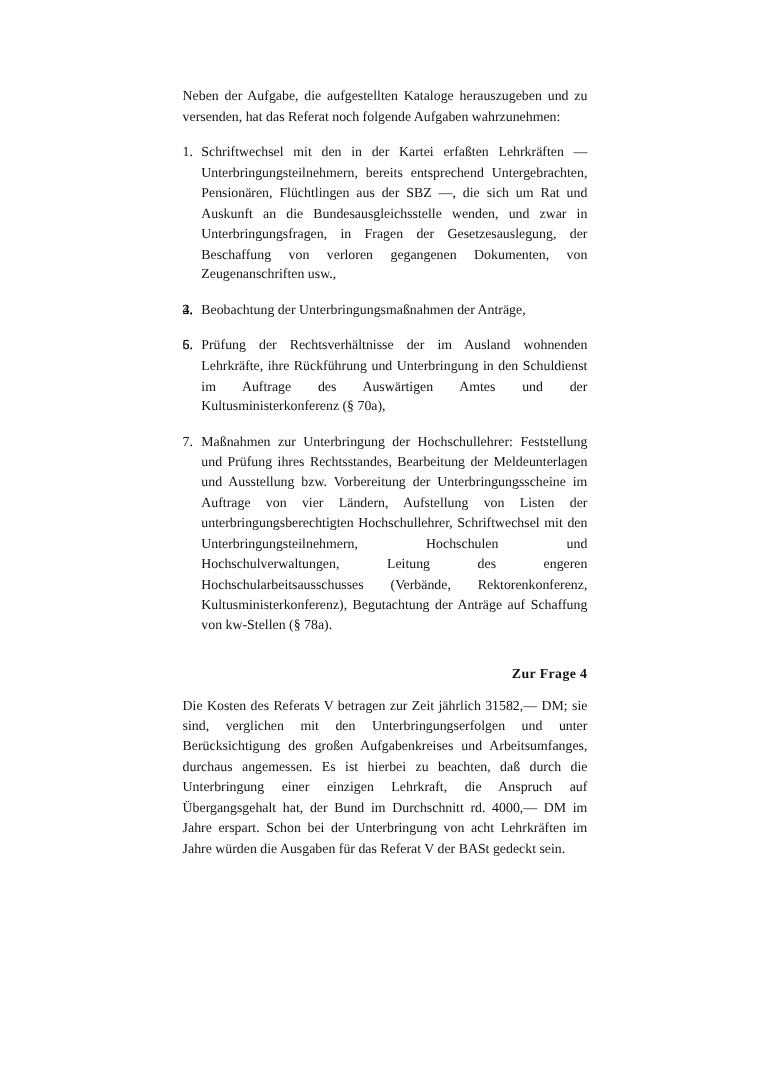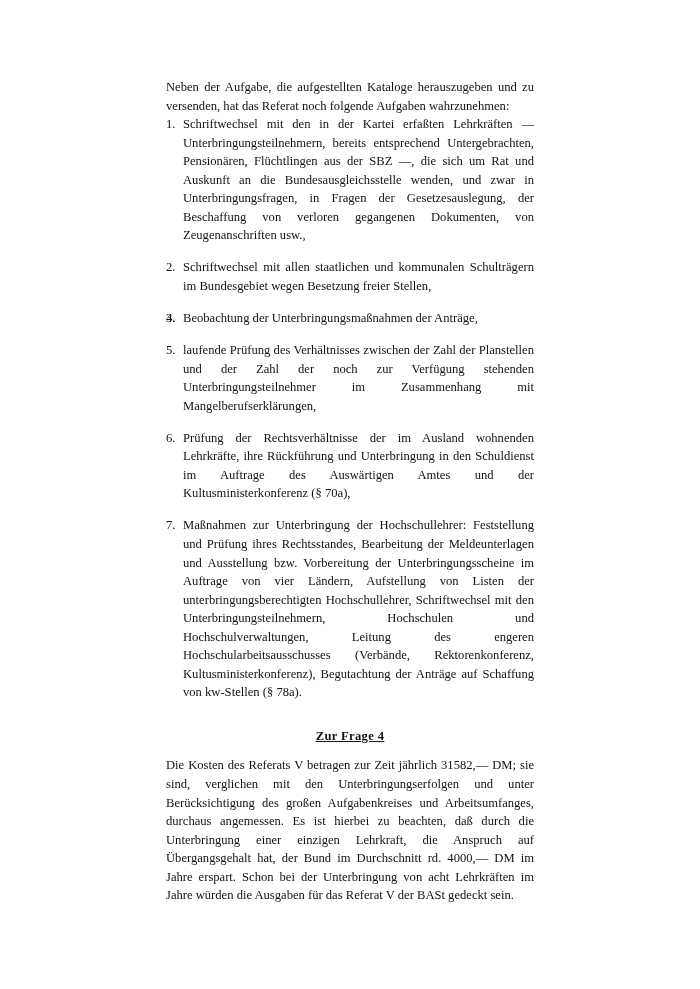--- a/index.html
+++ b/index.html
@@ -26,20 +26,21 @@
   
   .para {
     font-size: 12.6px;
     line-height: 18.55px;
     text-align: justify;
     text-justify: inter-word;
     margin: 0;
     hyphens: none;
   }
   .intro {
+    margin-bottom: 14px;
   }
   
   ol.numlist {
     list-style: none;
     margin: 0;
     padding: 0;
   }
   ol.numlist > li {
     position: relative;
     padding-left: 17px;
@@ -62,22 +63,21 @@
     line-height: 18.55px;
   }
   
   .section-head {
     font-size: 12.6px;
     line-height: 18.55px;
     font-weight: bold;
     margin-top: 25px;
     margin-bottom: 11px;
     letter-spacing: 0.35px;
-    text-align: center;
-    text-decoration: underline;
+    text-align: right;
   }
   
   .closing {
     margin-top: 0;
   }
   
   .page::after {
     content: "";
     position: absolute;
     inset: 0;
@@ -93,32 +93,30 @@
 
     <p class="para intro">Neben der Aufgabe, die aufgestellten Kataloge herauszugeben und zu versenden, hat das Referat noch folgende Aufgaben wahrzunehmen:</p>
 
     <ol class="numlist">
       <li>
         <span class="marker">1.</span>
         <span>Schriftwechsel mit den in der Kartei erfaßten Lehrkräften — Unterbringungsteilnehmern, bereits entsprechend Untergebrachten, Pensionären, Flüchtlingen aus der SBZ —, die sich um Rat und Auskunft an die Bundesausgleichsstelle wenden, und zwar in Unterbringungsfragen, in Fragen der Gesetzesauslegung, der Beschaffung von verloren gegangenen Dokumenten, von Zeugenanschriften usw.,</span>
       </li>
       <li>
         <span class="marker">2.</span>
-        <span>Schriftwechsel mit allen staatlichen und kommunalen Schulträgern im Bundesgebiet wegen Besetzung freier Stellen,</span>
       </li>
       <li>
         <span class="marker">3.</span>
       </li>
       <li>
         <span class="marker">4.</span>
         <span>Beobachtung der Unterbringungsmaßnahmen der Anträge,</span>
       </li>
       <li>
         <span class="marker">5.</span>
-        <span>laufende Prüfung des Verhältnisses zwischen der Zahl der Planstellen und der Zahl der noch zur Verfügung stehenden Unterbringungsteilnehmer im Zusammenhang mit Mangelberufserklärungen,</span>
       </li>
       <li>
         <span class="marker">6.</span>
         <span>Prüfung der Rechtsverhältnisse der im Ausland wohnenden Lehrkräfte, ihre Rückführung und Unterbringung in den Schuldienst im Auftrage des Auswärtigen Amtes und der Kultusministerkonferenz (§ 70a),</span>
       </li>
       <li>
         <span class="marker">7.</span>
         <span>Maßnahmen zur Unterbringung der Hochschullehrer: Feststellung und Prüfung ihres Rechtsstandes, Bearbeitung der Meldeunterlagen und Ausstellung bzw. Vorbereitung der Unterbringungsscheine im Auftrage von vier Ländern, Aufstellung von Listen der unterbringungsberechtigten Hochschullehrer, Schriftwechsel mit den Unterbringungsteilnehmern, Hochschulen und Hochschulverwaltungen, Leitung des engeren Hochschularbeitsausschusses (Verbände, Rektorenkonferenz, Kultusministerkonferenz), Begutachtung der Anträge auf Schaffung von kw-Stellen (§ 78a).</span>
       </li>
     </ol>

